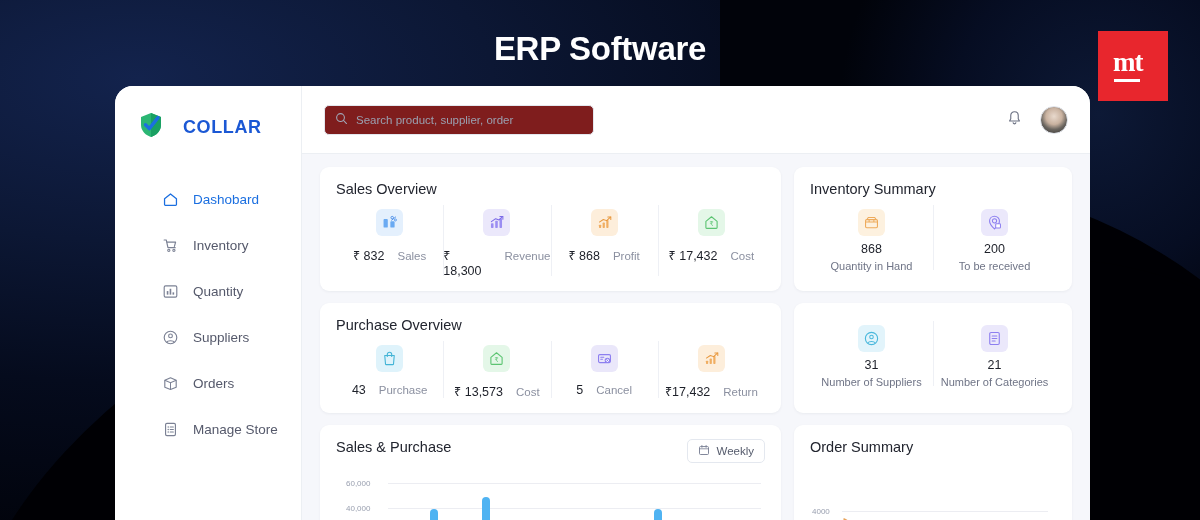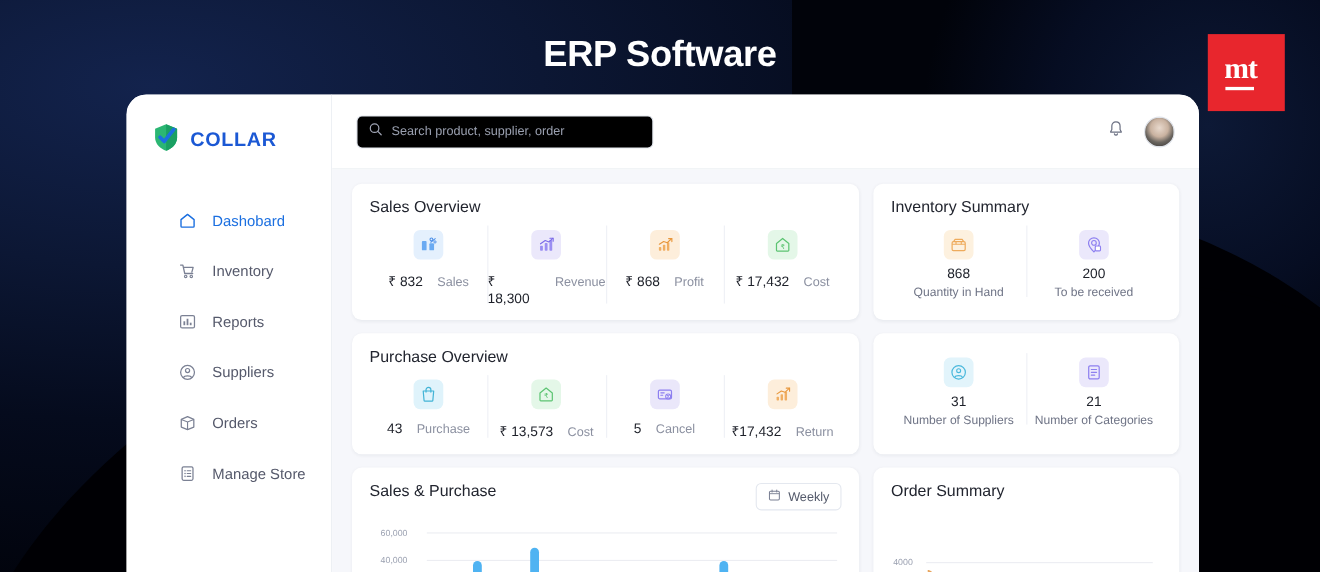--- a/index.html
+++ b/index.html
@@ -74,21 +74,21 @@
     display: flex;
   }
 
   
   .sidebar {
     width: 187px; flex: 0 0 187px;
     background: #ffffff;
     border-right: 1px solid #eceff3;
     padding-top: 26px;
   }
-  .brand { display: flex; align-items: center; gap: 10px; padding: 0 0 0 24px; margin-bottom: 34px; }
+  .brand { display: flex; align-items: center; gap: 20px; padding: 0 0 0 24px; margin-bottom: 34px; }
   .brand-name { color: #1b58d4; font-size: 18px; font-weight: bold; letter-spacing: 0.6px; }
 
   .nav-item {
     display: flex; align-items: center; gap: 14px;
     padding: 0 0 0 26px; height: 46px;
     color: #55596b; font-size: 13.5px;
     cursor: pointer;
     margin-left: 20px;
   }
   .nav-item.active { color: #1b6fe0; font-weight: 500; }
@@ -101,21 +101,21 @@
     height: 68px; flex: 0 0 68px;
     border-bottom: 1px solid #eceff3;
     display: flex; align-items: center;
     padding: 0 22px 0 22px;
   }
   .search {
     width: 270px; height: 30px;
     border: 1px solid #e3e7ee; border-radius: 5px;
     display: flex; align-items: center; gap: 8px;
     padding: 0 10px;
-    background: #000000;
+    background: #7f1d1d;
   }
   .search input {
     border: 0; outline: 0; font-size: 11.5px; color: #8a8fa0;
     font-family: "Liberation Sans", sans-serif;
     width: 100%; background: transparent;
   }
   .search input::placeholder { color: #9aa0b0; }
   .topbar-right { margin-left: auto; display: flex; align-items: center; gap: 17px; }
   .avatar {
     width: 28px; height: 28px; border-radius: 50%;
@@ -242,21 +242,21 @@
 
     <div class="nav-item">
       <span class="nav-ico">
         <svg width="17" height="17" viewBox="0 0 20 20">
             <rect x="2.6" y="3.4" width="14.8" height="13.2" rx="1.6" fill="none" stroke="#7b8194" stroke-width="1.35"></rect>
             <rect x="5.6" y="9.5" width="1.9" height="4.2" fill="#7b8194"></rect>
             <rect x="9" y="6.8" width="1.9" height="6.9" fill="#7b8194"></rect>
             <rect x="12.4" y="11" width="1.9" height="2.7" fill="#7b8194"></rect>
           </svg>
       </span>
-      <span>Reports</span>
+      <span>Quantity</span>
     </div>
 
     <div class="nav-item">
       <span class="nav-ico">
         <svg width="17" height="17" viewBox="0 0 20 20">
             <circle cx="10" cy="10" r="7.4" fill="none" stroke="#7b8194" stroke-width="1.35"></circle>
             <circle cx="10" cy="8.1" r="2.2" fill="none" stroke="#7b8194" stroke-width="1.3"></circle>
             <path d="M5.6 15.6 C6.6 13.2 13.4 13.2 14.4 15.6" fill="none" stroke="#7b8194" stroke-width="1.3" stroke-linecap="round"></path>
           </svg>
       </span>

